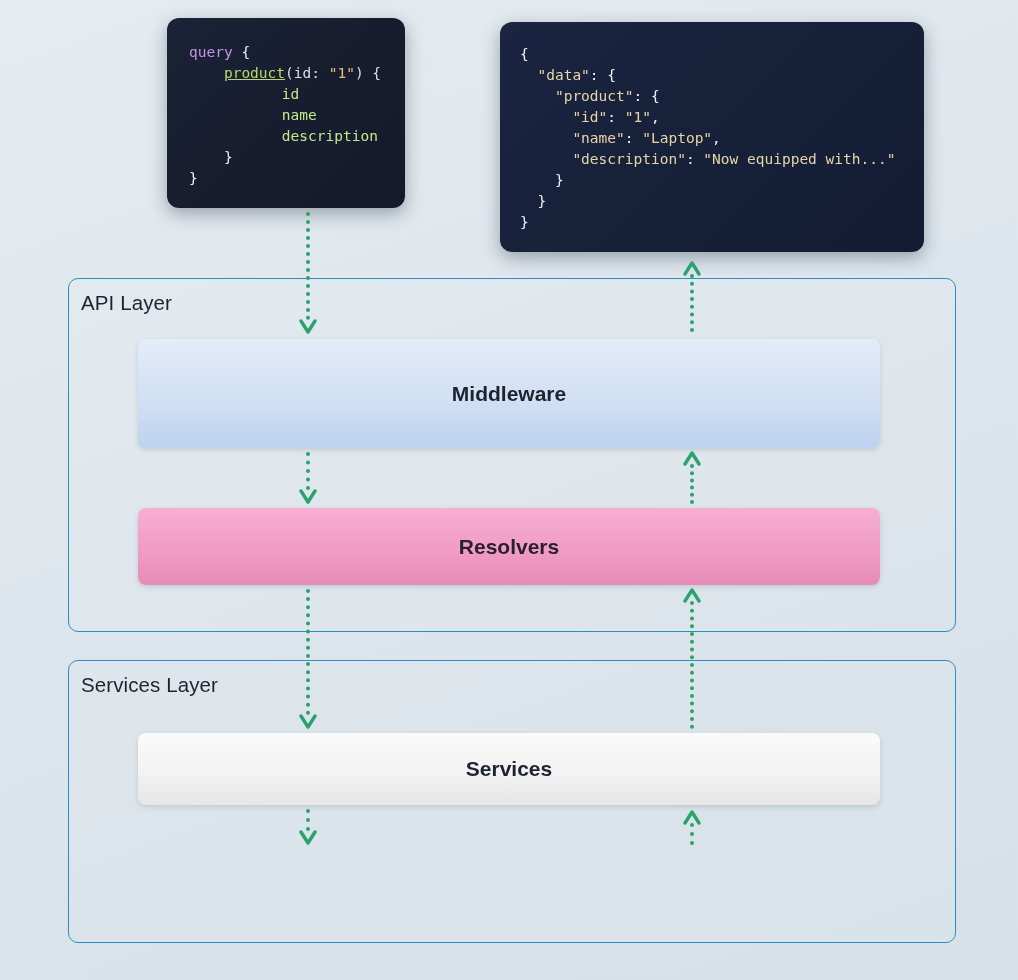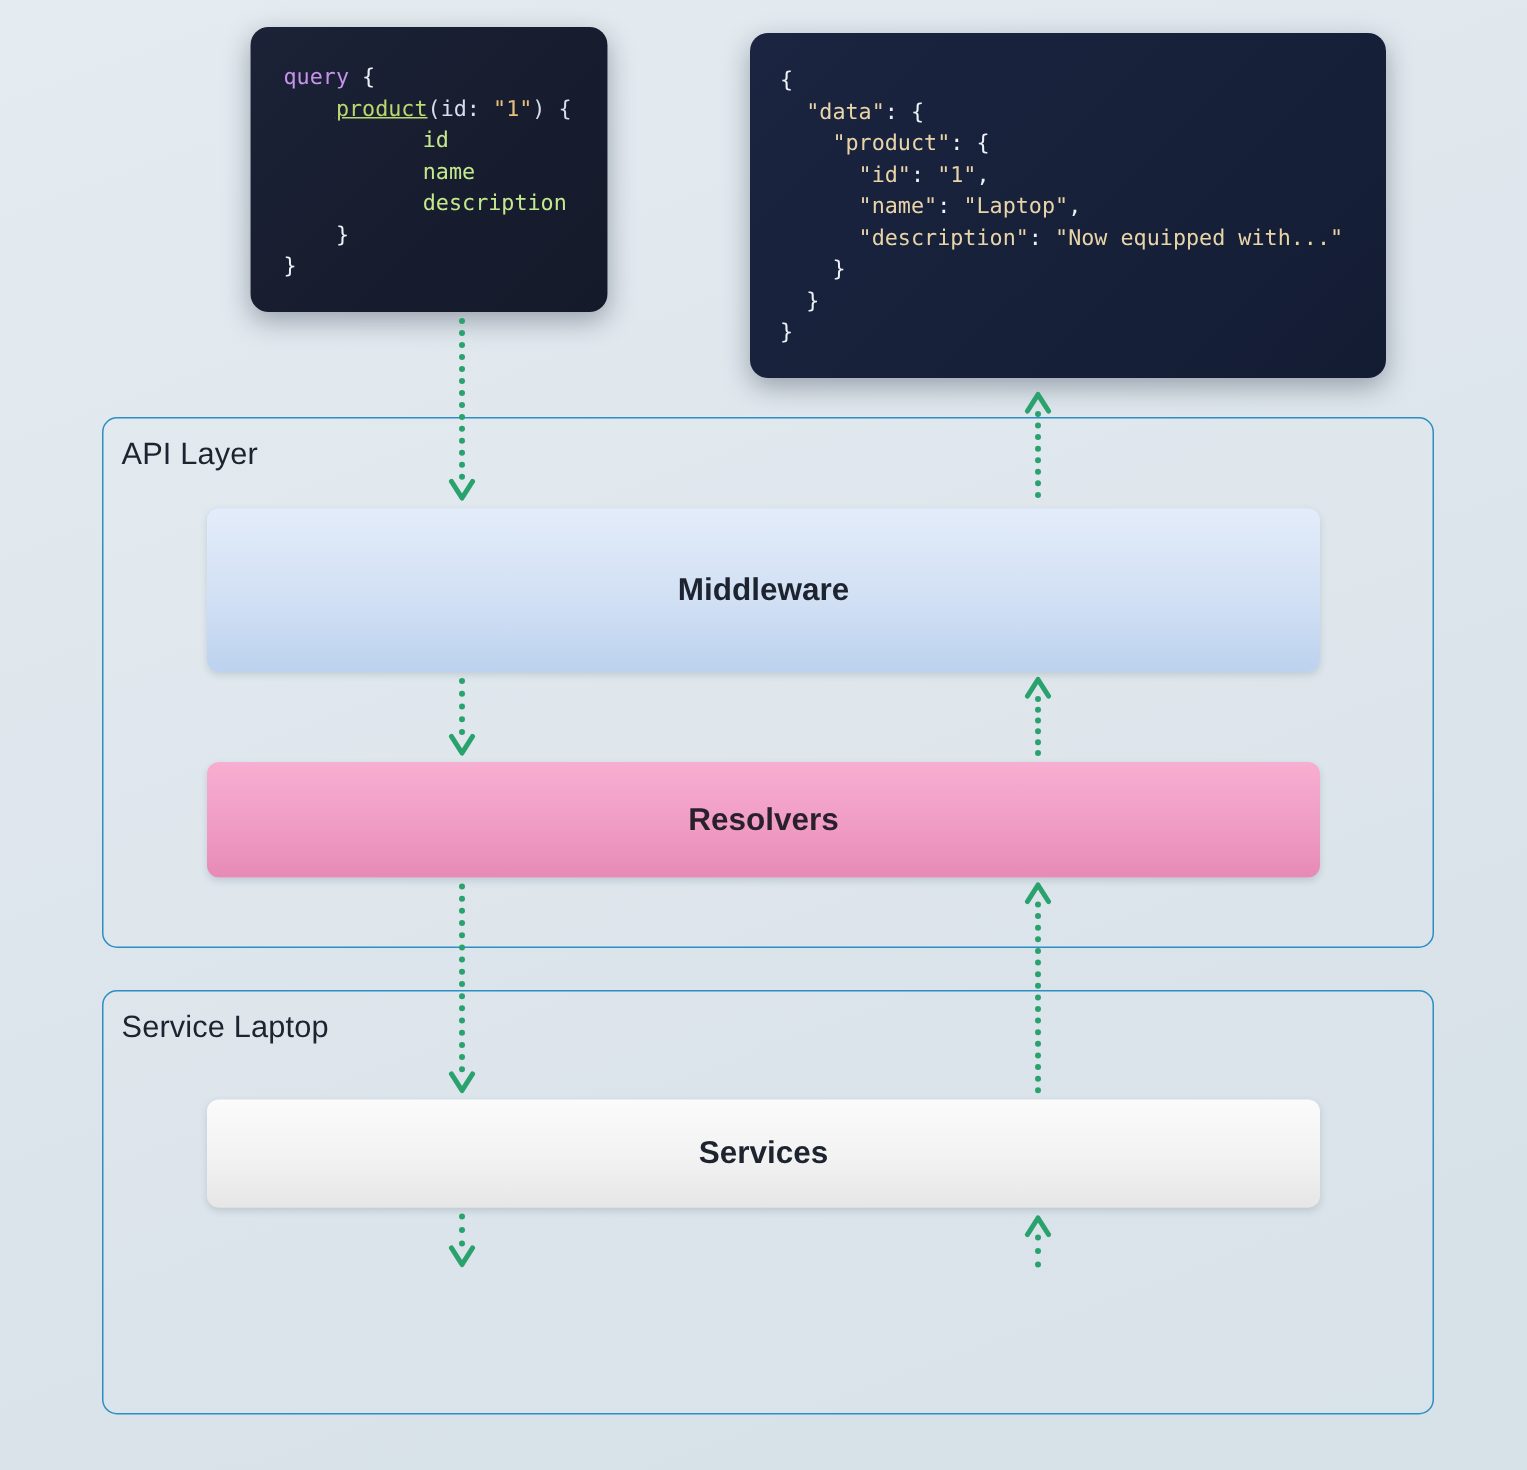--- a/index.html
+++ b/index.html
@@ -133,21 +133,21 @@
 
   <div class="codecard query" id="query-card"><div><span class="tok-kw">query </span><span class="tok-brc">{</span></div><div><span>    </span><span class="tok-fn">product</span><span class="tok-pun">(id: </span><span class="tok-str">"1"</span><span class="tok-pun">) {</span></div><div><span>        </span><span class="tok-fld">id</span></div><div><span>        </span><span class="tok-fld">name</span></div><div><span>        </span><span class="tok-fld">description</span></div><div><span>    </span><span class="tok-brc">}</span></div><div><span class="tok-brc">}</span></div></div>
 
   <div class="codecard response" id="response-card"><div><span class="tok-brc">{</span></div><div><span>  </span><span class="tok-key">"data"</span><span class="tok-brc">: </span><span class="tok-brc">{</span></div><div><span>    </span><span class="tok-key">"product"</span><span class="tok-brc">: </span><span class="tok-brc">{</span></div><div><span>      </span><span class="tok-key">"id"</span><span class="tok-brc">: </span><span class="tok-val">"1"</span><span class="tok-brc">,</span></div><div><span>      </span><span class="tok-key">"name"</span><span class="tok-brc">: </span><span class="tok-val">"Laptop"</span><span class="tok-brc">,</span></div><div><span>      </span><span class="tok-key">"description"</span><span class="tok-brc">: </span><span class="tok-val">"Now equipped with..."</span></div><div><span>    </span><span class="tok-brc">}</span></div><div><span>  </span><span class="tok-brc">}</span></div><div><span class="tok-brc">}</span></div></div>
 
   <div class="layer" id="api-layer">
     <div class="layer-title">API Layer</div>
   </div>
 
   <div class="layer" id="service-layer">
-    <div class="layer-title">Service Laptop</div>
+    <div class="layer-title">Services Layer</div>
   </div>
 
   <div class="node" id="node-middleware">
     <span>Middleware</span>
   </div>
 
   <div class="node" id="node-services">
     <span>Services</span>
   </div>
 

